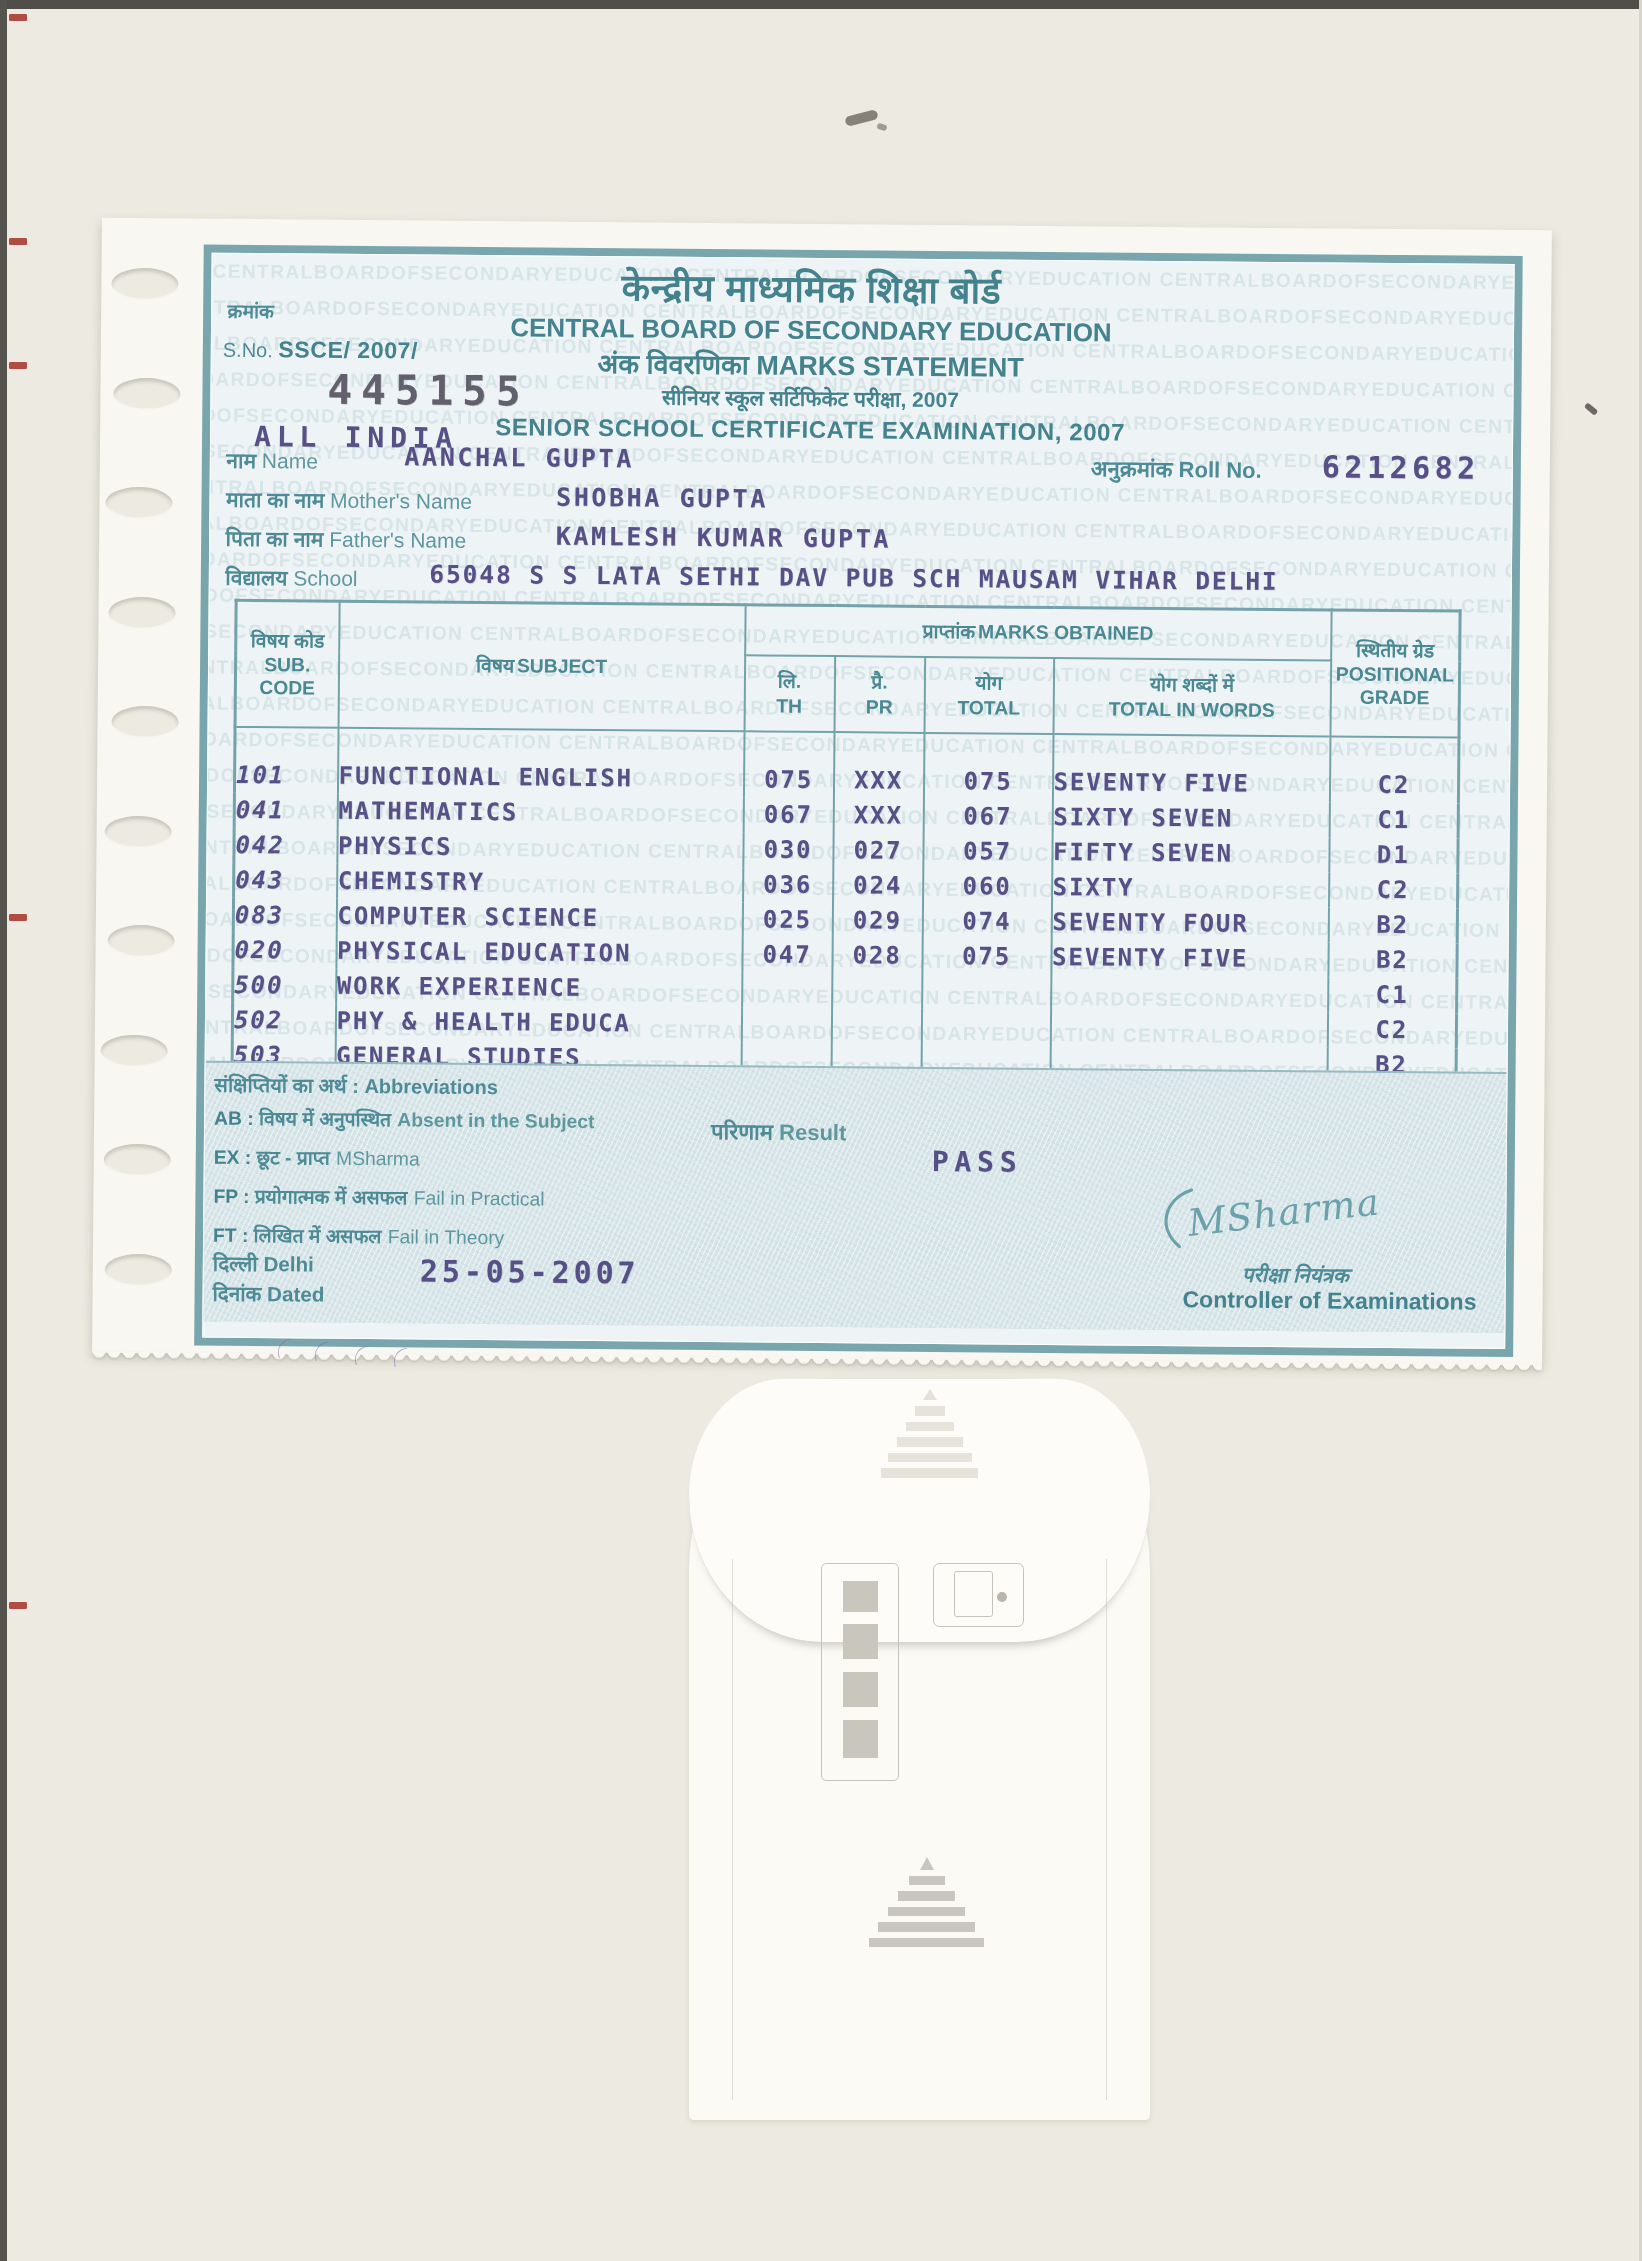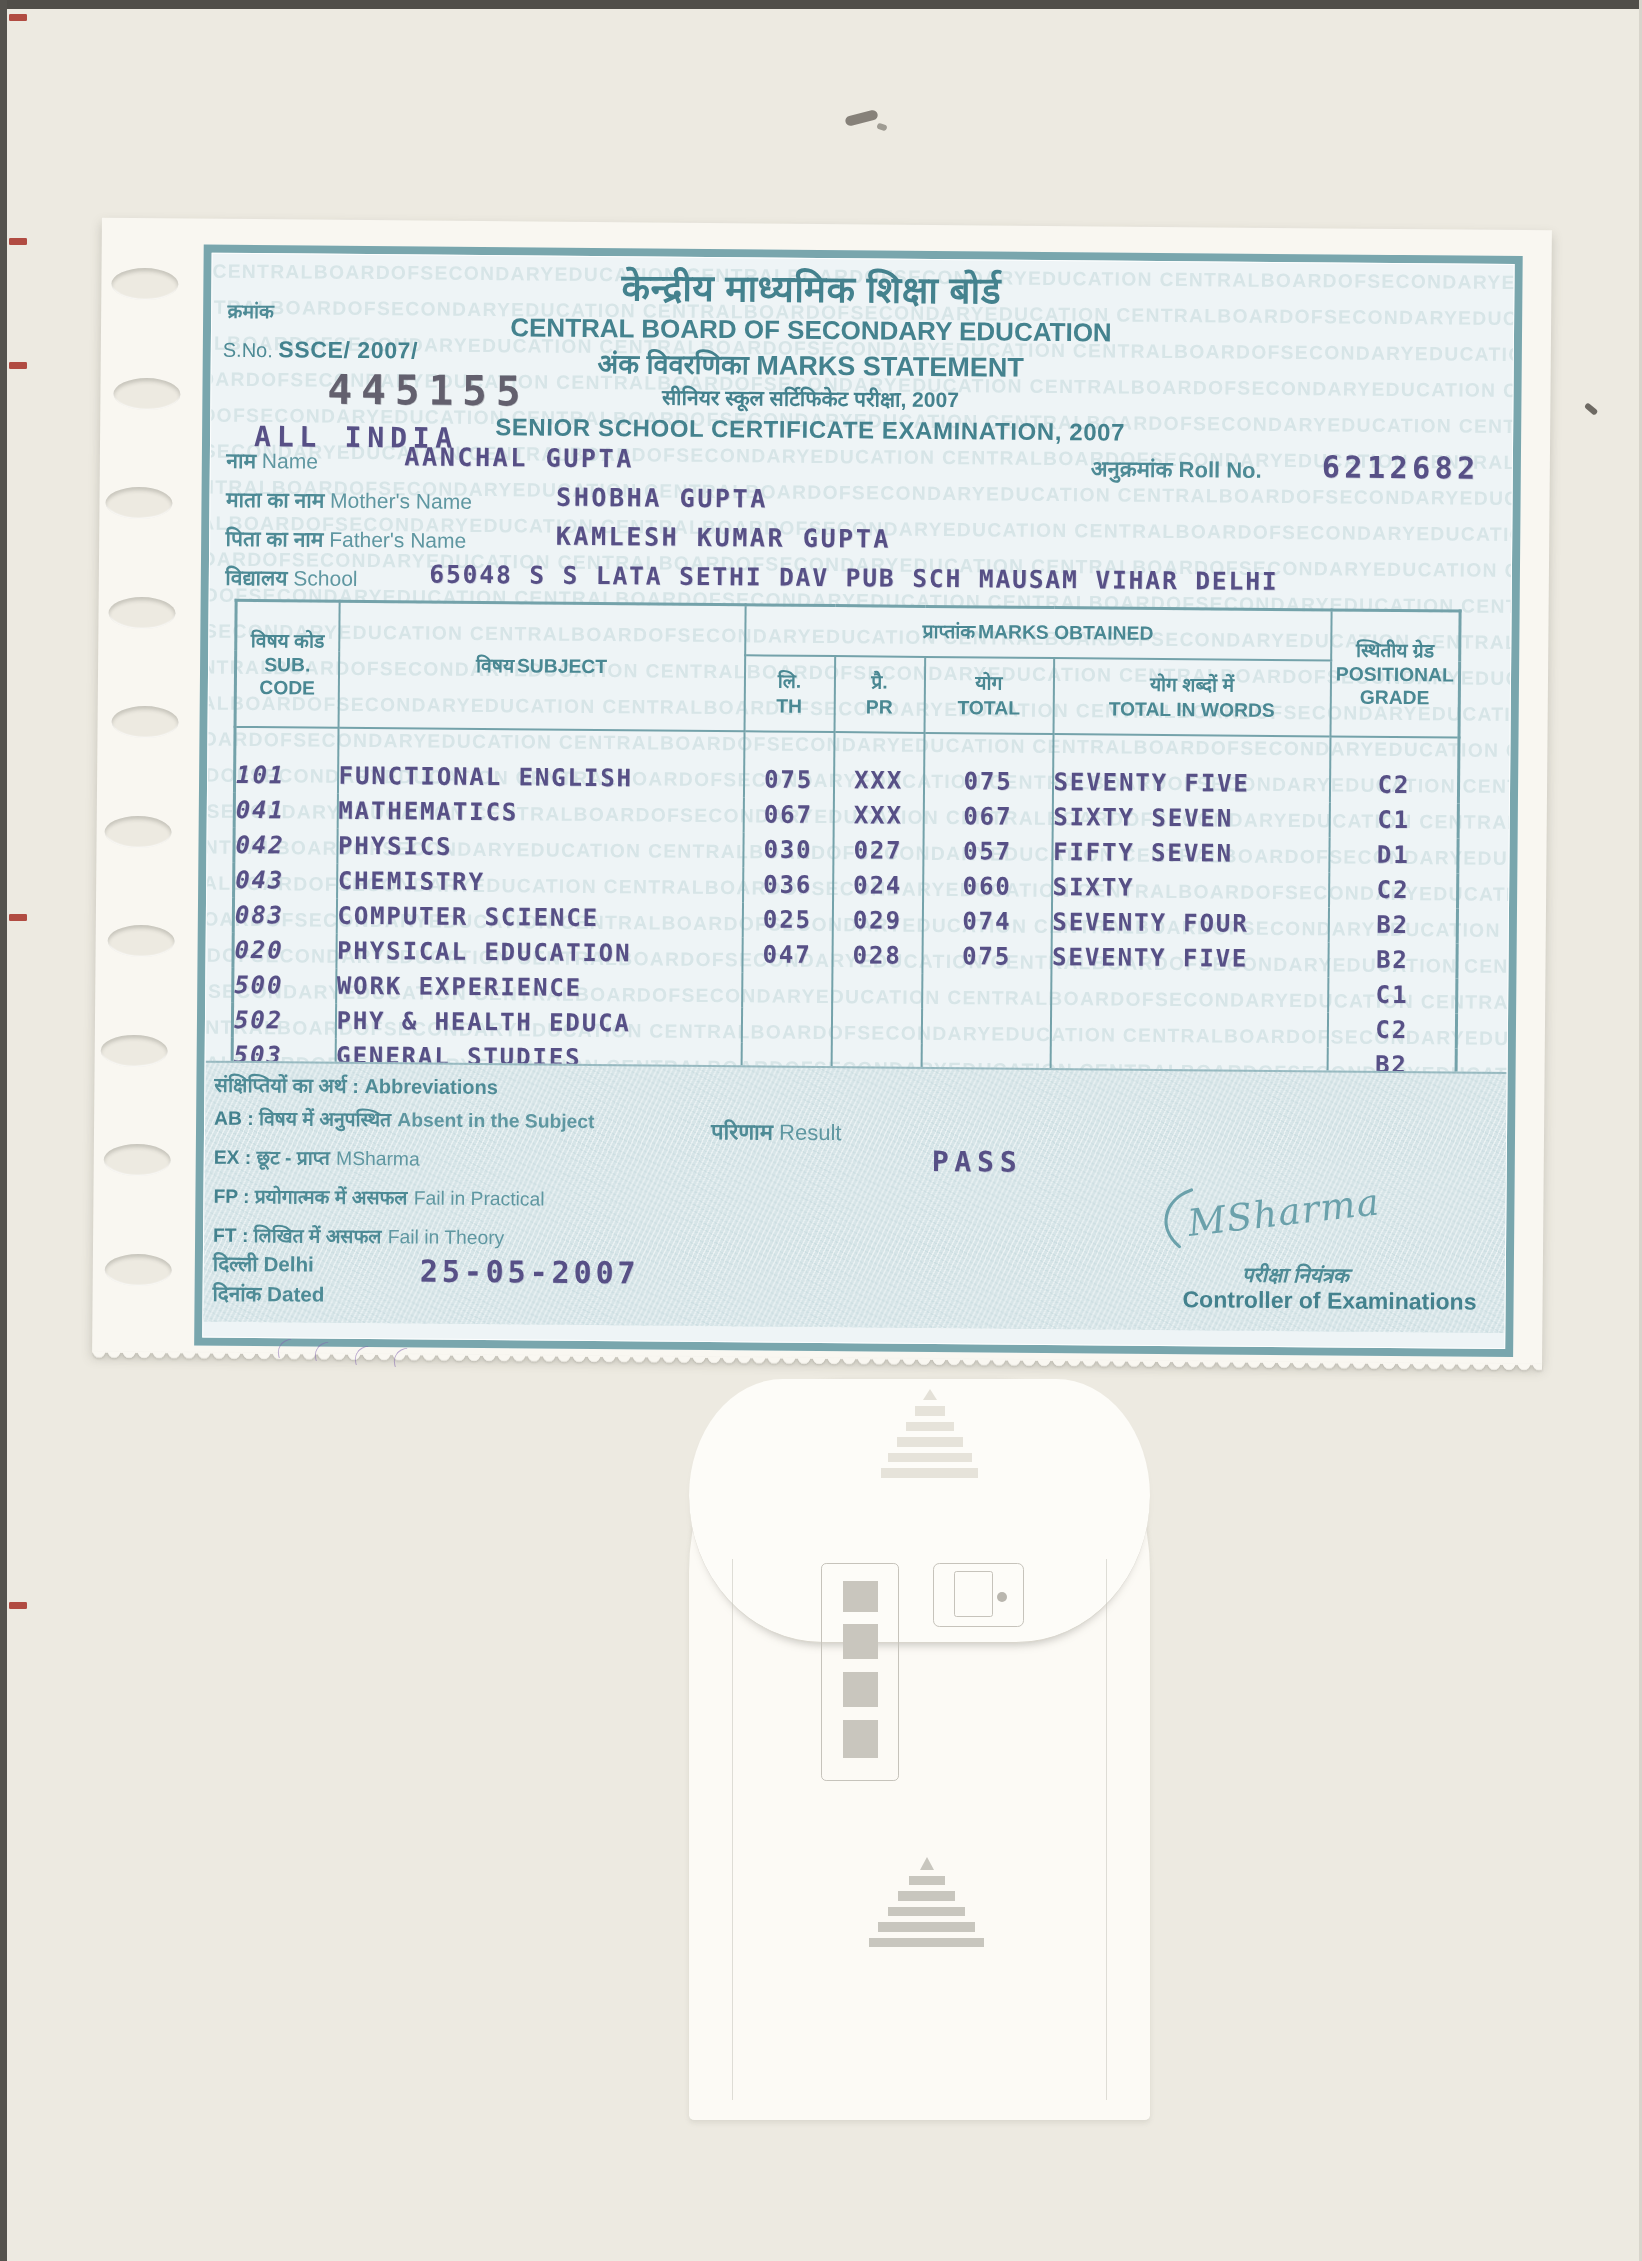--- a/index.html
+++ b/index.html
@@ -407,21 +407,21 @@
           </div>
           <div class="abs ab-items" id="ab-items">
               <div class="ab-row"><span class="code">AB :</span><span class="hi hin">विषय में अनुपस्थित</span><span class="en">Absent in the Subject</span></div>
               <div class="ab-row"><span class="code">EX :</span><span class="hi hin">छूट - प्राप्त</span><span class="en">MSharma</span></div>
               <div class="ab-row"><span class="code">FP :</span><span class="hi hin">प्रयोगात्मक में असफल</span><span class="en">Fail in Practical</span></div>
               <div class="ab-row"><span class="code">FT :</span><span class="hi hin">लिखित में असफल</span><span class="en">Fail in Theory</span></div>
             </div>
 
           <div class="abs result-label">
             <span class="tlabel hin">परिणाम</span>
-            <span class="tlabel" style="font-weight:normal;color:#5f97a1;">Result</span>
+            <span class="tlabel" style="font-weight:bold;color:#5f97a1;">Result</span>
           </div>
           <div class="abs result-value dmx">PASS</div>
 
           <div class="abs place-line">
             <span class="tlabel hin">दिल्ली</span>
             <span class="tlabel">Delhi</span>
           </div>
           <div class="abs dated-line">
             <span class="tlabel hin">दिनांक</span>
             <span class="tlabel">Dated</span>

